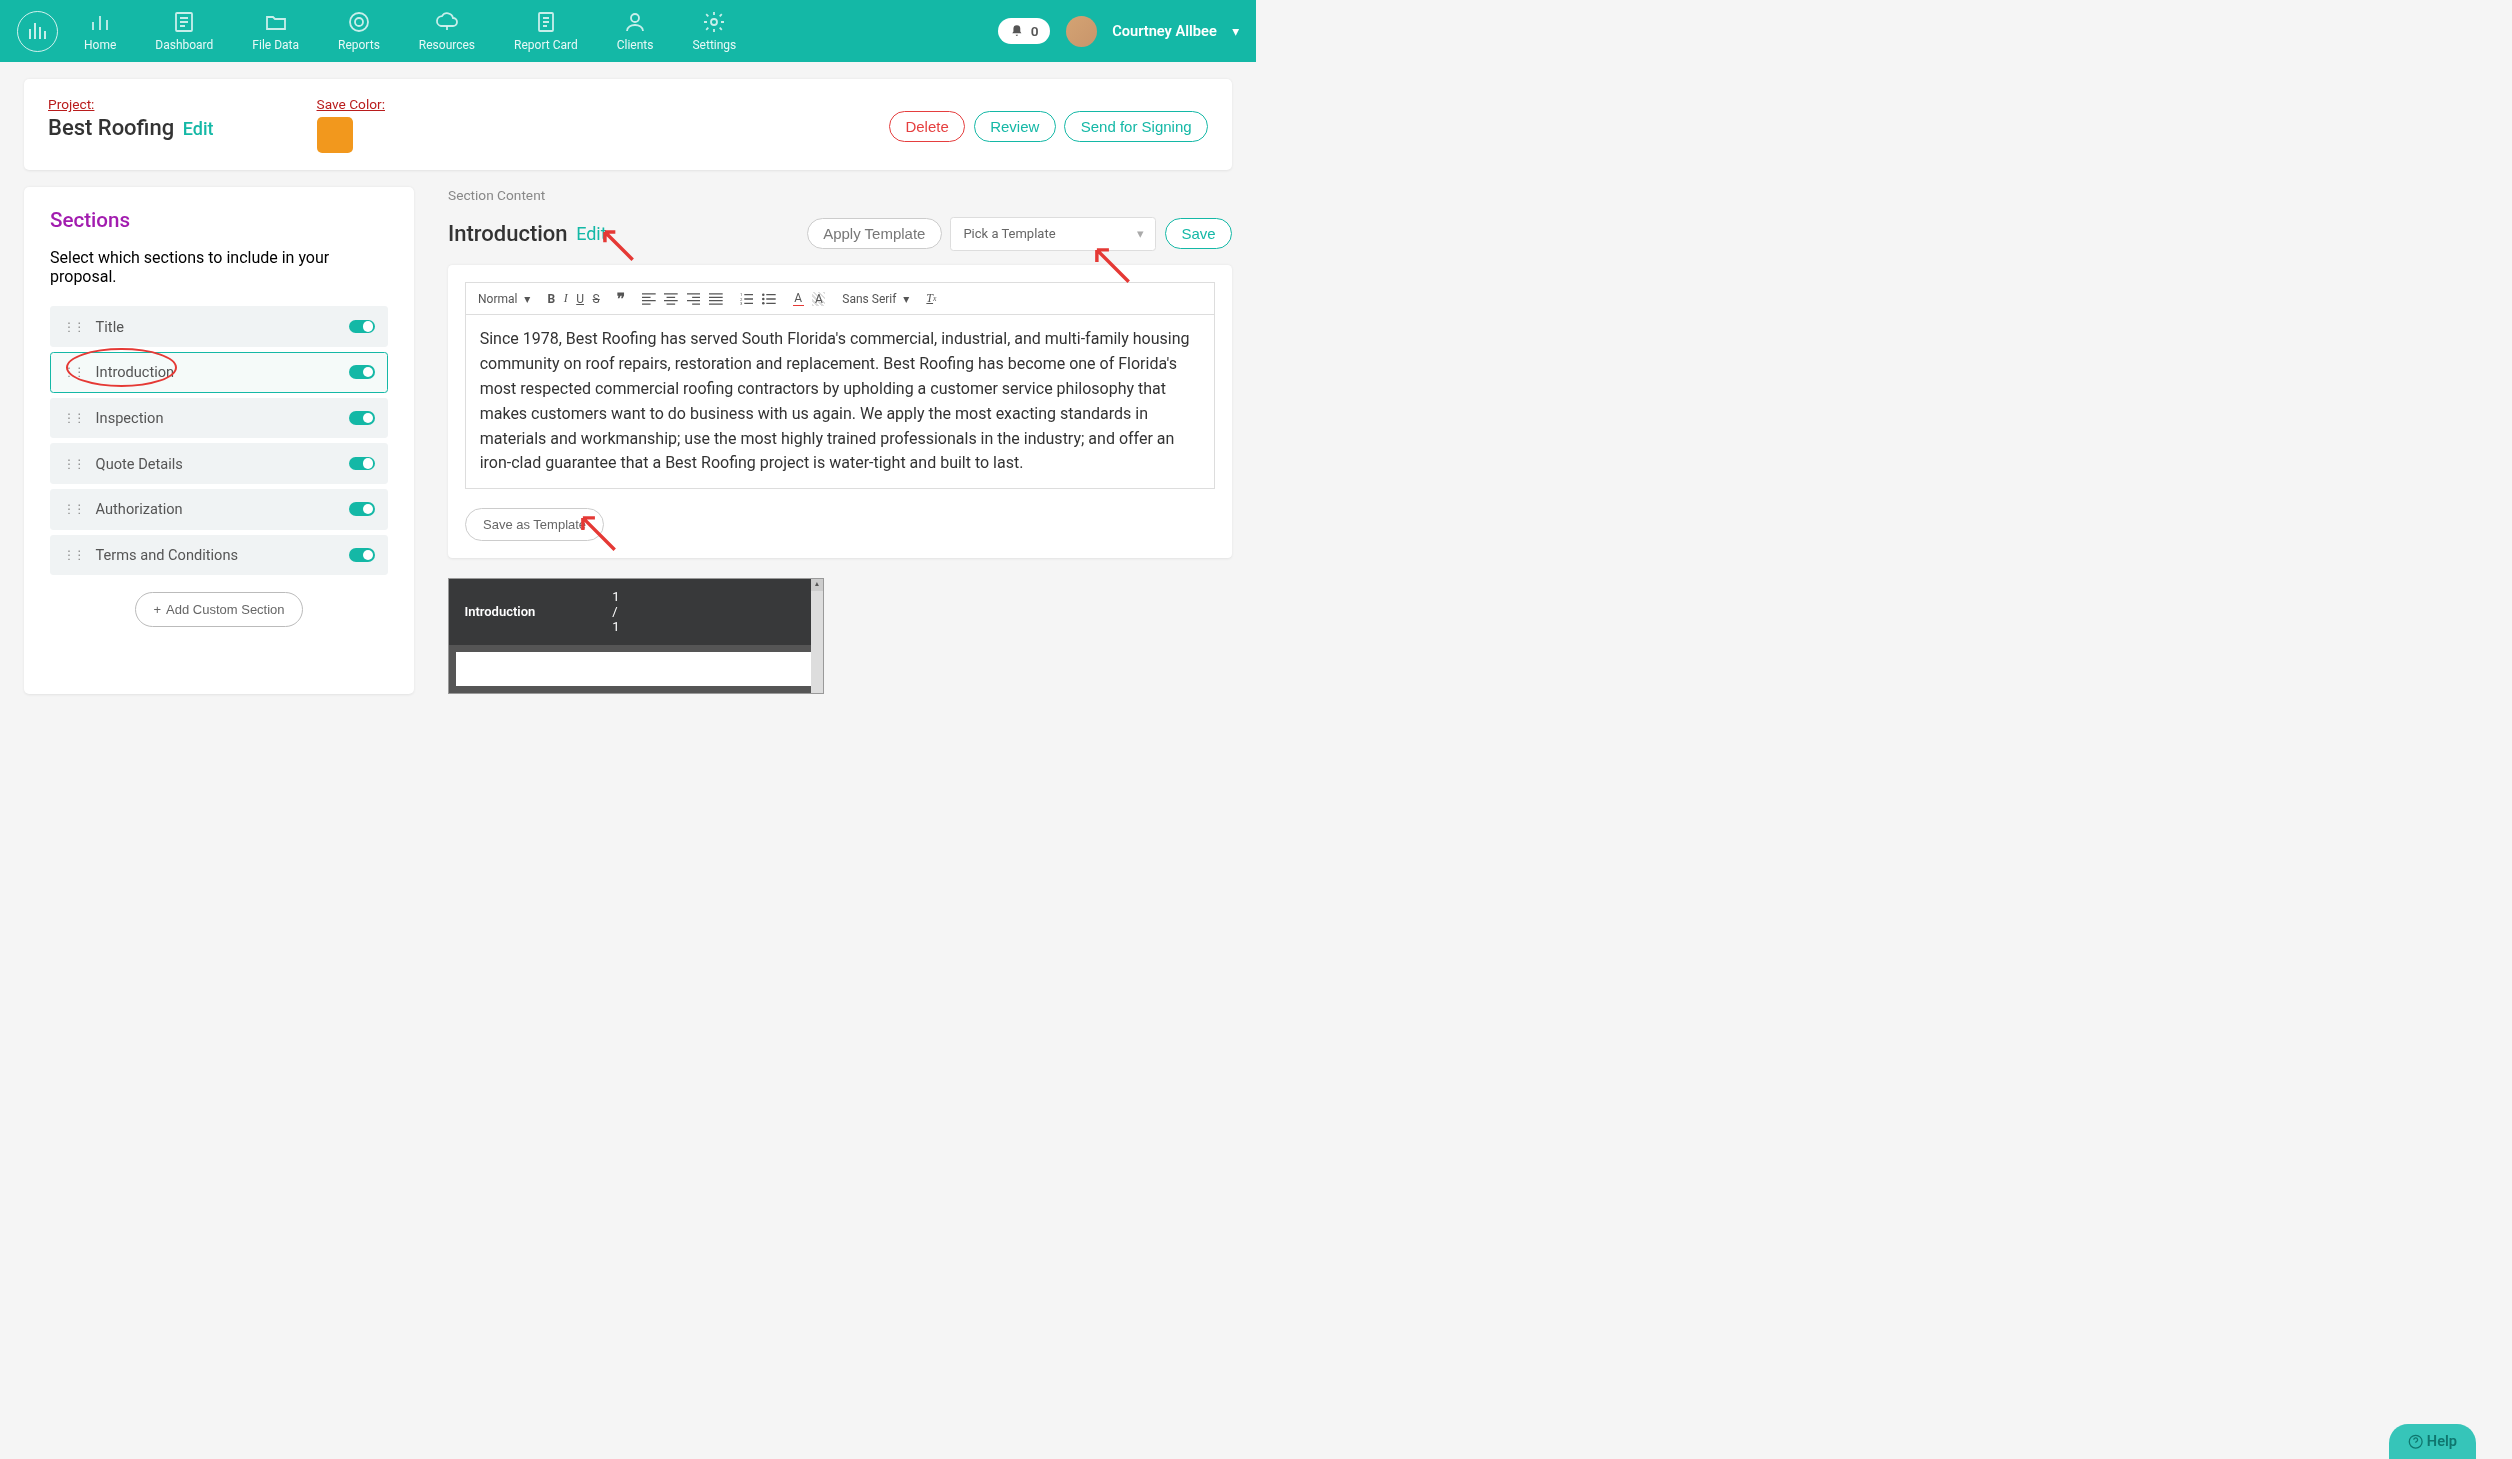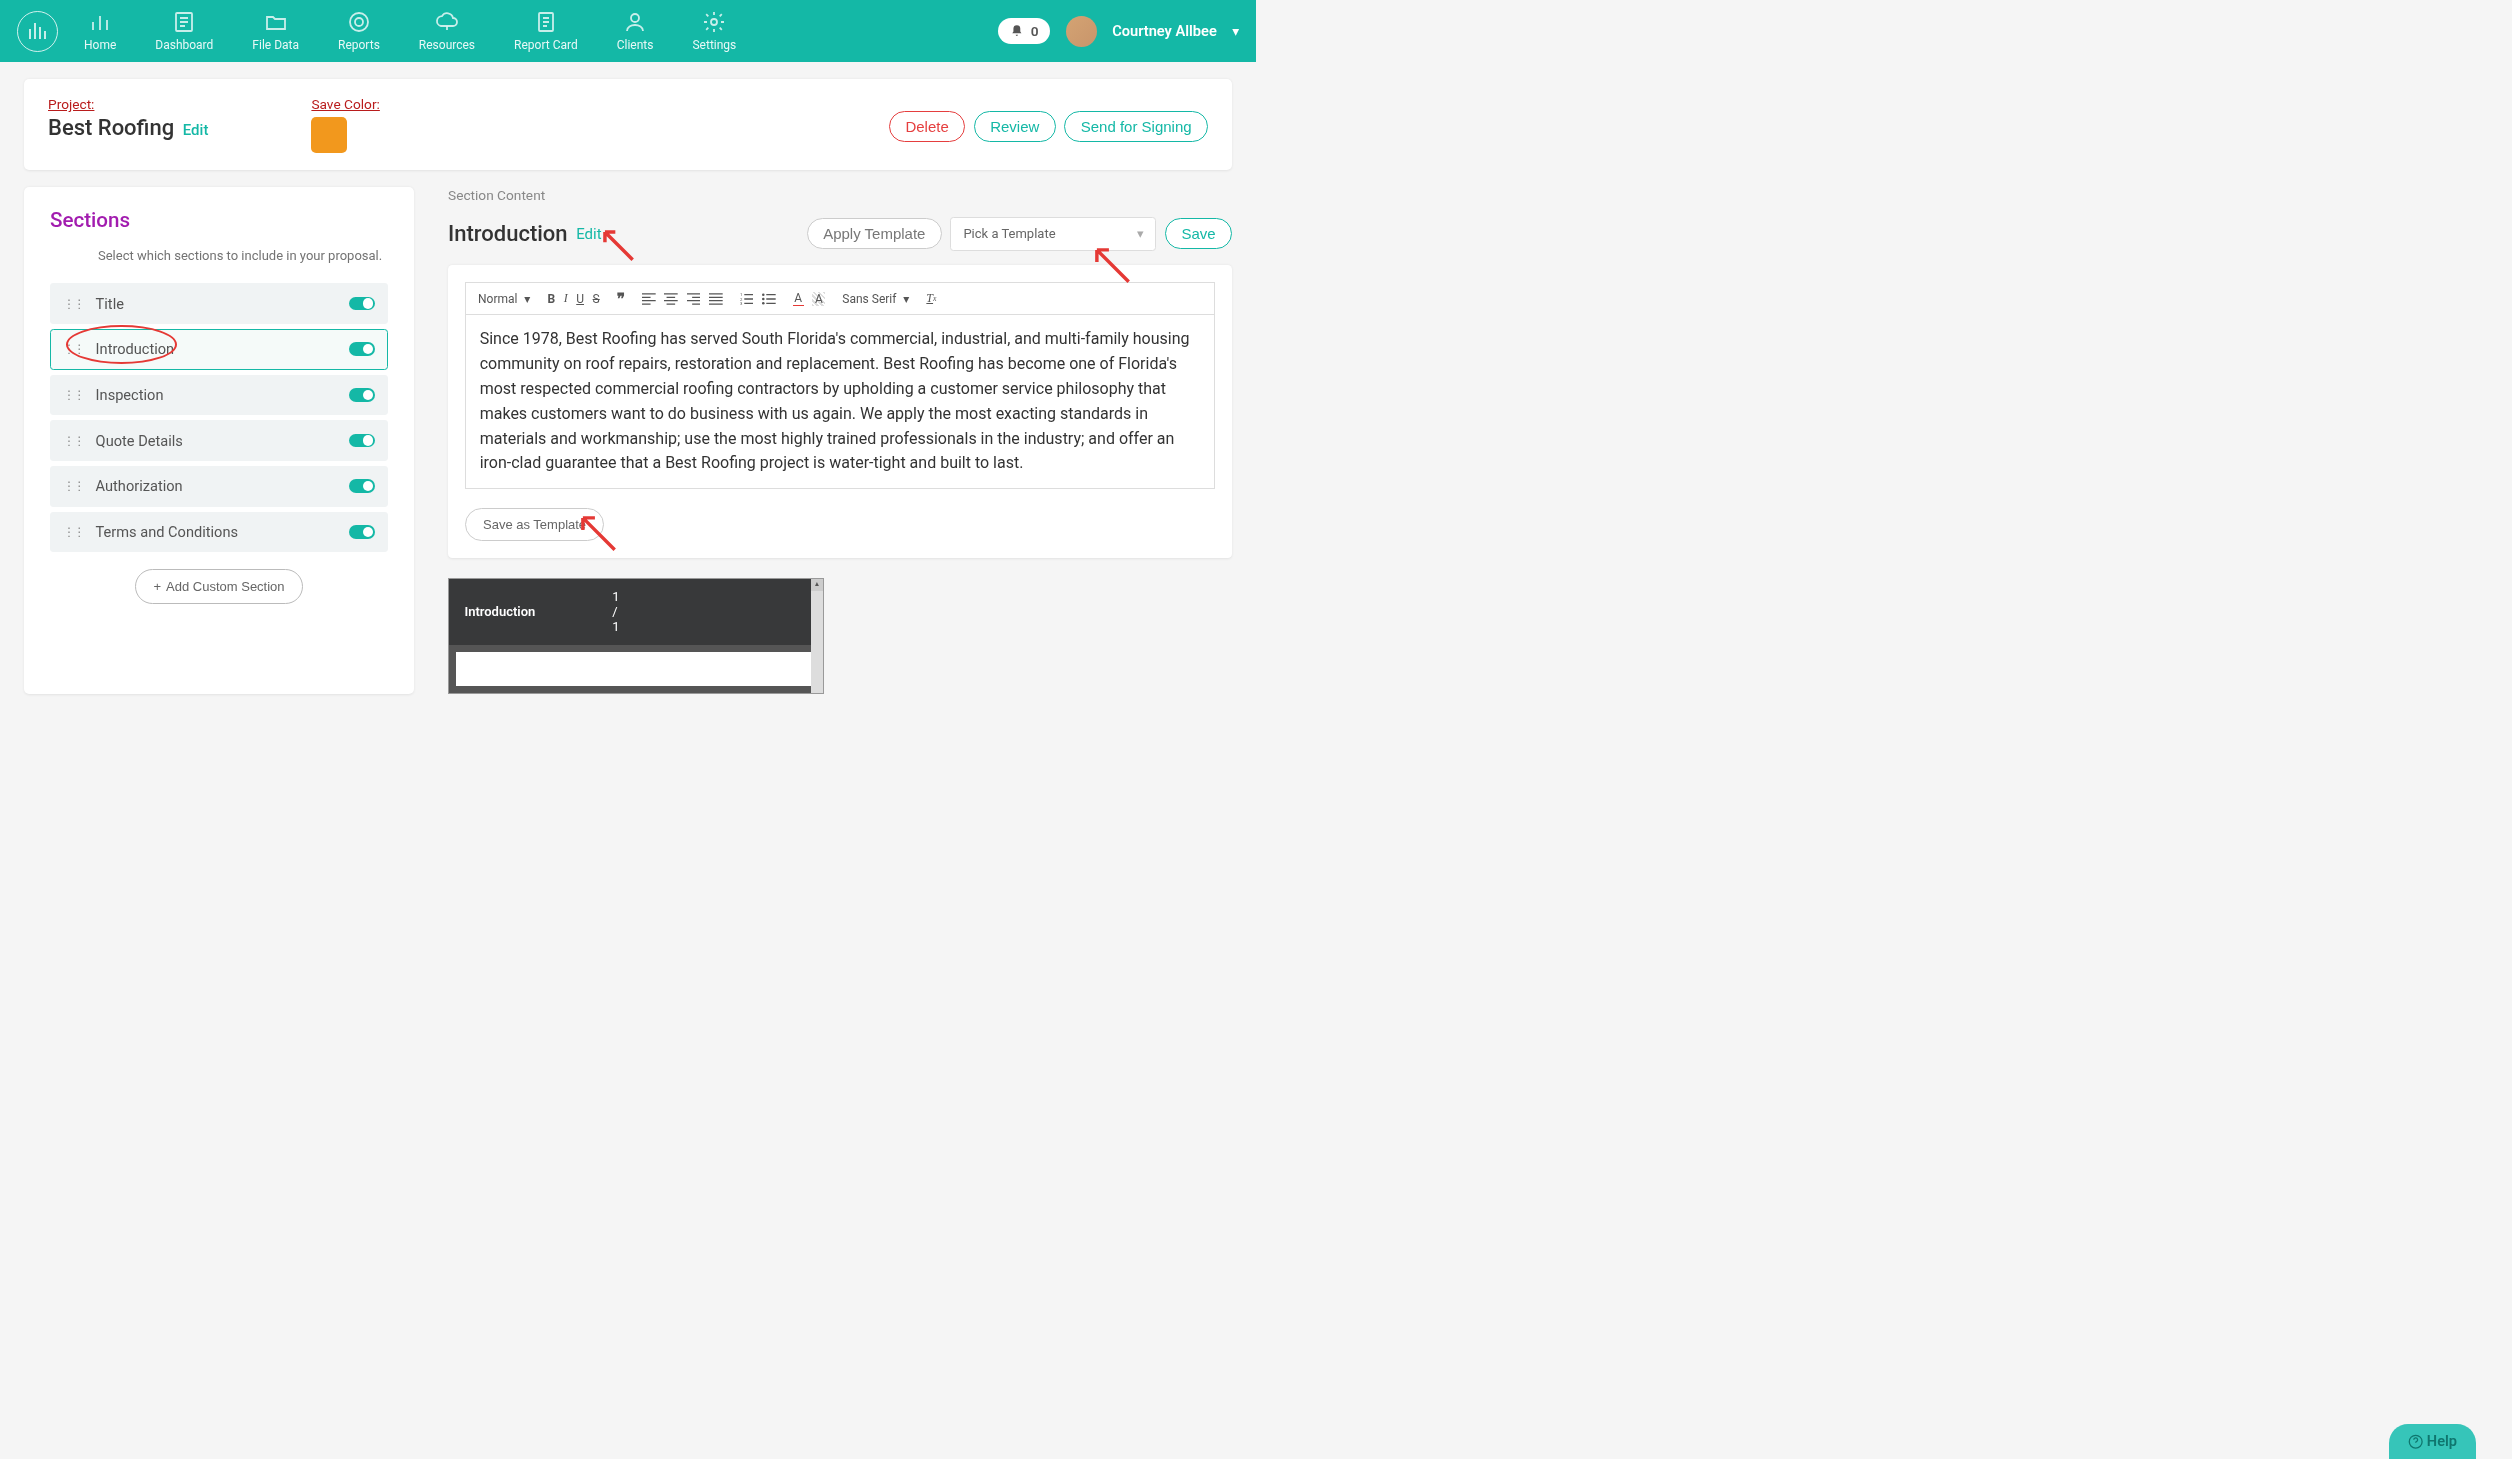--- a/index.html
+++ b/index.html
@@ -44,37 +44,37 @@
 .chevron { color: white; }
 
 .project-card {
   background: white; margin: 17px 24px 17px 24px; border-radius: 5.1px;
   padding: 17px 24px; display: flex; align-items: flex-start;
   box-shadow: 0 0.9px 2.6px rgba(0,0,0,0.08);
 }
 .project-left { display: flex; gap: 103px; }
 .project-label { color: #b91c1c; font-size: 13.7px; margin-bottom: 3.4px; text-decoration: underline; }
 .project-name { font-size: 22px; color: #333; font-weight: 500; display: flex; align-items: baseline; gap: 8.6px;}
-.edit-link { color: #14b8a6; font-size: 15px; cursor: pointer; }
+.edit-link { color: #14b8a6; font-size: 18px; cursor: pointer; }
 .theme-swatch { width: 36px; height: 36px; background: #f2981d; border-radius: 5.1px; margin-top: 5.1px; }
 .project-actions { margin-left: auto; display: flex; gap: 8.6px; align-items: center; padding-top: 15.4px; }
 .btn {
   padding: 6px 15.4px; border-radius: 17px; border: 0.9px solid;
   background: white; font-size: 15px; cursor: pointer;
 }
 .btn-danger { color: #e53e3e; border-color: #e53e3e; }
 .btn-teal { color: #14b8a6; border-color: #14b8a6; }
 
 .main { display: flex; gap: 34px; padding: 0 24px; }
 .sections-panel {
   background: white; width: 390px; border-radius: 5.1px;
   padding: 20.6px 26px; box-shadow: 0 0.9px 2.6px rgba(0,0,0,0.08);
 }
 .sections-title { font-size: 20.6px; font-weight: 500; color: #a21caf; margin-bottom: 16px; }
-.sections-sub { color: #737373; font-size: 13px; margin-bottom: 20.6px; margin-left: 48px; }
+.sections-sub { color: #000000; font-size: 16px; margin-bottom: 20.6px; }
 .section-item {
   background: #f0f3f4; border-radius: 3.4px; padding: 10.3px 12px;
   display: flex; align-items: center; gap: 12px; margin-bottom: 5.1px;
   border: 1.7px solid transparent;
 }
 .section-item.active { border: 1.7px solid #14b8a6; background: #f5faf9; }
 .drag-handle { color: #888; font-size: 12px; letter-spacing: -1.7px; cursor: grab; }
 .section-name { color: #555; font-size: 14.6px; flex: 1; }
 .toggle {
   width: 26px; height: 13.7px; background: #14b8a6; border-radius: 8.6px;

